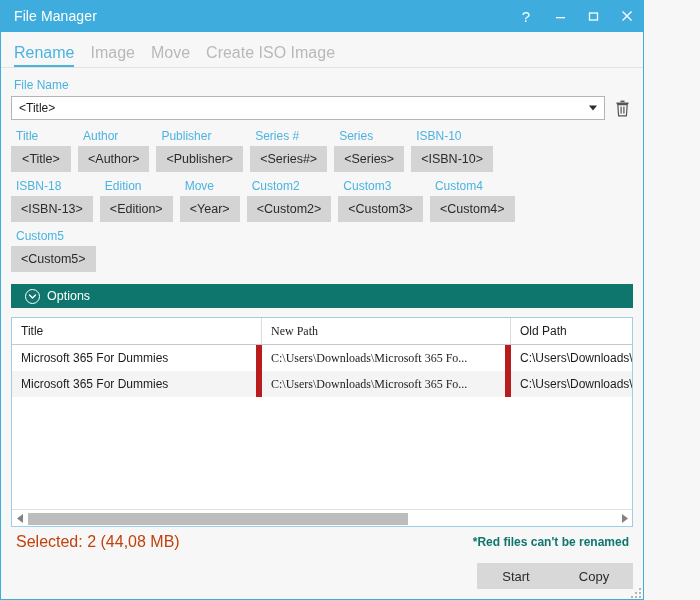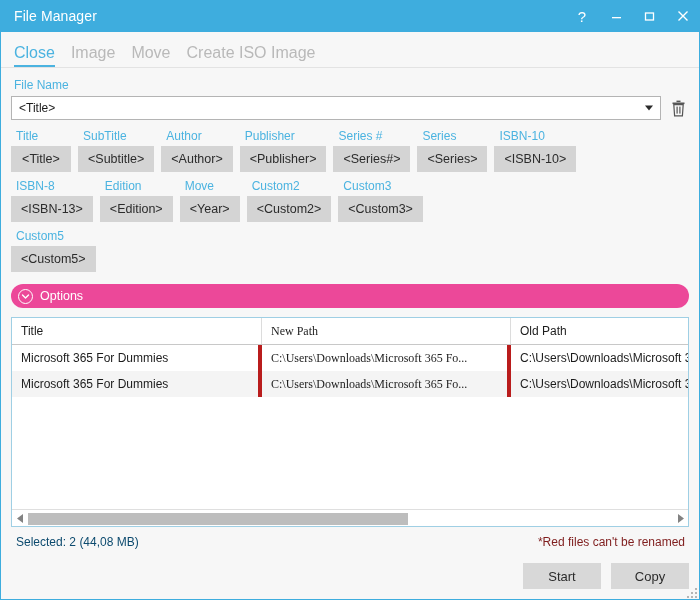--- a/index.html
+++ b/index.html
@@ -12,21 +12,21 @@
 
   body {
     font-family: "Liberation Sans", sans-serif;
     background: #f7f7f7;
     font-size: 12px;
     color: #262626;
     -webkit-font-smoothing: antialiased;
   }
 
   .window {
-    width: 700px;
+    width: 644px;
     height: 600px;
     position: relative;
     background: #f7f7f7;
     border: 1px solid #3eadde;
     border-top: none;
     display: flex;
     flex-direction: column;
     overflow: hidden;
   }
 
@@ -164,28 +164,27 @@
     color: #2b2b2b;
     padding: 0 10px;
     cursor: default;
     white-space: nowrap;
     min-width: 60px;
   }
 
   
   .options-bar {
     height: 24px;
-    background: #ec4899;
-    display: flex;
-    align-items: center;
-    padding-left: 7px;
+    background: #0f766e;
+    display: flex;
+    align-items: center;
+    padding-left: 14px;
     margin-top: 5px;
     cursor: default;
     flex: 0 0 24px;
-    border-radius: 12px;
   }
   .options-bar .chev-circle {
     width: 15px; height: 15px;
     border: 1.3px solid #ffffff;
     border-radius: 50%;
     display: flex; align-items: center; justify-content: center;
     margin-right: 7px;
   }
   .options-bar .chev-circle svg { display:block; }
   .options-label { color: #ffffff; font-size: 12.5px; }
@@ -230,21 +229,21 @@
     align-items: stretch;
     cursor: default;
   }
   .tr:nth-child(even) { background: #f4f4f4; }
   .td {
     font-size: 12px;
     color: #1c1c1c;
     display: flex;
     align-items: center;
     padding-left: 9px;
-    border-right: 4px solid #b91c1c;
+    border-right: 6px solid #b91c1c;
     overflow: hidden;
     white-space: nowrap;
   }
 
   .hscroll {
     flex: 0 0 17px;
     height: 17px;
     border-top: 1px solid #dfdfdf;
     background: #ffffff;
     display: flex;
@@ -268,31 +267,30 @@
     cursor: default;
   }
 
   
   .statusbar {
     flex: 0 0 30px;
     display: flex;
     align-items: center;
     padding: 0 4px 0 5px;
   }
-  .status-left { font-size: 12px; color: #0c4a6e; }
-  .status-right { margin-left: auto; font-size: 12px; color: #7f1d1d; }
+  .status-left { font-size: 16px; color: #c2410c; }
+  .status-right { margin-left: auto; font-size: 12px; color: #0f766e; font-weight: bold; }
 
   
   .footer {
     flex: 0 0 42px;
     display: flex;
     align-items: center;
     justify-content: flex-end;
     padding: 0 10px 4px 0;
-    gap: 10px;
     position: relative;
   }
   .dlg-btn {
     width: 78px;
     height: 26px;
     background: #d8d8d8;
     border: none;
     font-family: "Liberation Sans", sans-serif;
     font-size: 13px;
     color: #2b2b2b;
@@ -335,21 +333,21 @@
       </div>
       <div class="winbtn">
         <svg width="12" height="12" viewBox="0 0 12 12">
             <path d="M1.5 1.5 L10.5 10.5 M10.5 1.5 L1.5 10.5" stroke="#ffffff" stroke-width="1.4" fill="none"></path>
           </svg>
       </div>
     </div>
   </div>
 
   <div class="tabbar">
-    <div class="tab active">Close</div>
+    <div class="tab active">Rename</div>
     <div class="tab">Image</div>
     <div class="tab">Move</div>
     <div class="tab">Create ISO Image</div>
   </div>
 
   <div class="content">
 
     <div class="field-label">File Name</div>
     <div class="combo-row">
       <div class="combo">
@@ -368,24 +366,20 @@
     </div>
 
     <div class="tag-rows">
 
       <div class="tag-row">
         <div class="tag-cell">
           <span class="tag-cell-label">Title</span>
           <button class="tag-btn">&lt;Title&gt;</button>
         </div>
         <div class="tag-cell">
-          <span class="tag-cell-label">SubTitle</span>
-          <button class="tag-btn">&lt;Subtitle&gt;</button>
-        </div>
-        <div class="tag-cell">
           <span class="tag-cell-label">Author</span>
           <button class="tag-btn">&lt;Author&gt;</button>
         </div>
         <div class="tag-cell">
           <span class="tag-cell-label">Publisher</span>
           <button class="tag-btn">&lt;Publisher&gt;</button>
         </div>
         <div class="tag-cell">
           <span class="tag-cell-label">Series #</span>
           <button class="tag-btn">&lt;Series#&gt;</button>
@@ -395,38 +389,42 @@
           <button class="tag-btn">&lt;Series&gt;</button>
         </div>
         <div class="tag-cell">
           <span class="tag-cell-label">ISBN-10</span>
           <button class="tag-btn">&lt;ISBN-10&gt;</button>
         </div>
       </div>
 
       <div class="tag-row">
         <div class="tag-cell">
-          <span class="tag-cell-label">ISBN-8</span>
+          <span class="tag-cell-label">ISBN-18</span>
           <button class="tag-btn">&lt;ISBN-13&gt;</button>
         </div>
         <div class="tag-cell">
           <span class="tag-cell-label">Edition</span>
           <button class="tag-btn">&lt;Edition&gt;</button>
         </div>
         <div class="tag-cell">
           <span class="tag-cell-label">Move</span>
           <button class="tag-btn">&lt;Year&gt;</button>
         </div>
         <div class="tag-cell">
           <span class="tag-cell-label">Custom2</span>
           <button class="tag-btn">&lt;Custom2&gt;</button>
         </div>
         <div class="tag-cell">
           <span class="tag-cell-label">Custom3</span>
           <button class="tag-btn">&lt;Custom3&gt;</button>
+        </div>
+        <div class="tag-cell">
+          <span class="tag-cell-label">Custom4</span>
+          <button class="tag-btn">&lt;Custom4&gt;</button>
         </div>
       </div>
 
       <div class="tag-row">
         <div class="tag-cell">
           <span class="tag-cell-label">Custom5</span>
           <button class="tag-btn">&lt;Custom5&gt;</button>
         </div>
       </div>
 

